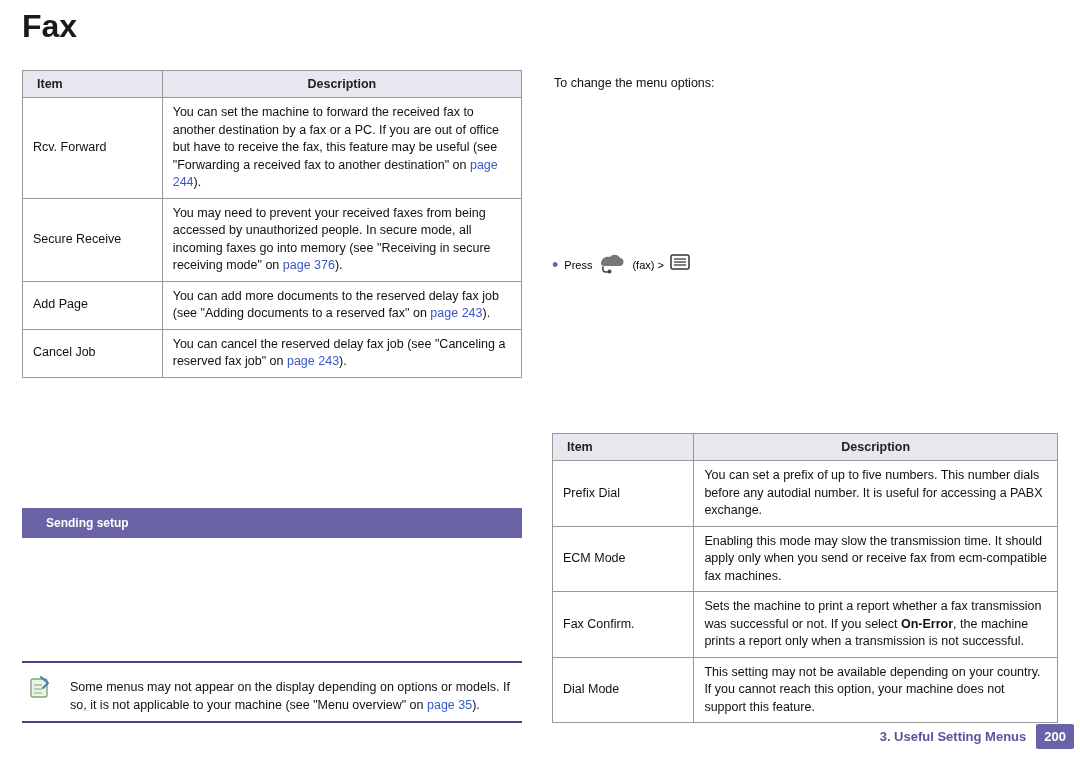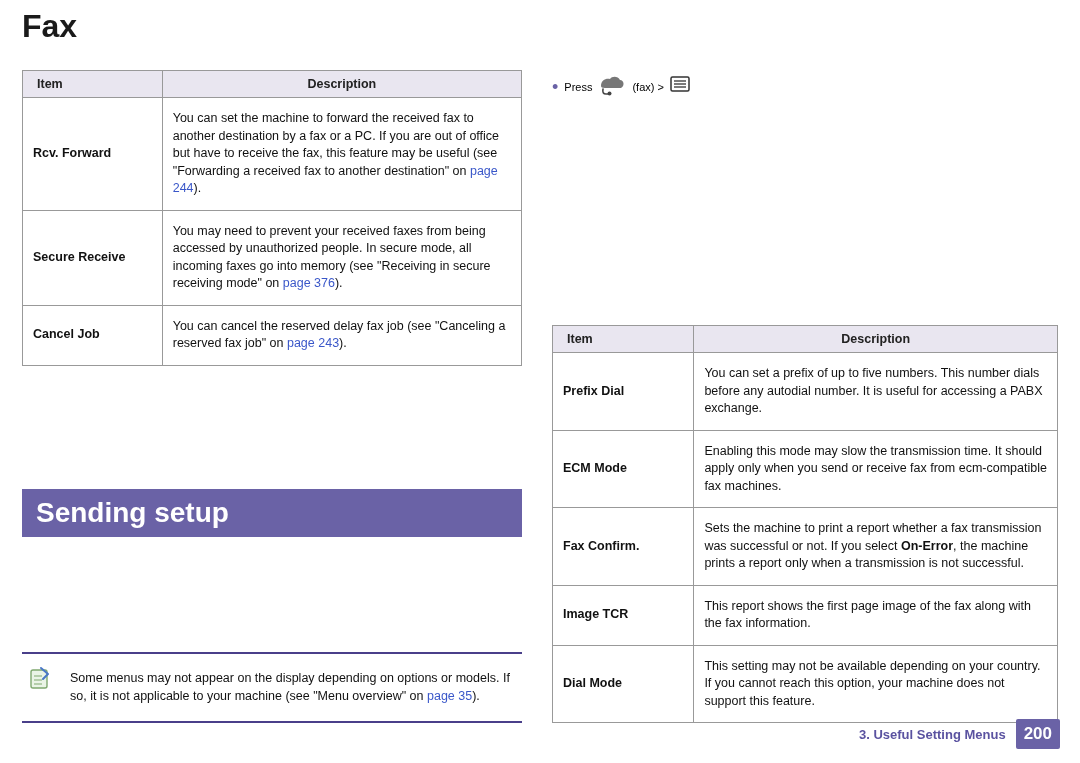--- a/index.html
+++ b/index.html
@@ -46,45 +46,45 @@
     background: #e9e6f0;
     border: 1px solid #999;
     padding: 6px 10px;
     font-weight: 700;
     color: #222;
     text-align: center;
   }
   th.item-col { width: 28%; text-align: left; padding-left: 14px; }
   td {
     border: 1px solid #999;
-    padding: 12px 10px;
+    padding: 6px 10px;
     vertical-align: middle;
     color: #111;
     line-height: 1.4;
   }
-  td.item-cell { font-weight: 700; }
+  td.item-cell { font-weight: 400; }
   .link-blue { color: #3a57c9; }
   .bold { font-weight: 700; }
 
   .section-header {
     background: #6a62a6;
     color: #fff;
     font-weight: 700;
-    font-size: 28px;
-    padding: 8px 14px;
+    font-size: 12px;
+    padding: 8px 24px;
     margin-top: 30px;
     margin-bottom: 22px;
     width: 100%;
   }
 
   .note-box {
     position: relative;
     border-top: 2px solid #4a3f8a;
     border-bottom: 2px solid #4a3f8a;
-    padding: 16px 10px 16px 48px;
+    padding: 16px 10px 7px 48px;
     font-size: 12.5px;
     color: #111;
     line-height: 1.4;
   }
   .note-icon {
     position: absolute;
     left: 6px; top: 12px;
     width: 24px; height: 24px;
   }
 
@@ -110,33 +110,33 @@
   }
   .ctrl-panel { font-size: 11px; }
   .fax-icon, .menu-icon {
     display: inline-block;
     vertical-align: middle;
   }
 
   .footer {
     position: absolute;
     bottom: 14px;
-    right: 20px;
+    right: 6px;
     display: flex;
     align-items: center;
     gap: 10px;
     font-size: 13px;
   }
   .footer-text { color: #5a52a0; font-weight: 700; }
   .page-badge {
     background: #6a62a6;
     color: #fff;
     font-weight: 700;
     padding: 5px 8px;
-    font-size: 17px;
+    font-size: 13px;
     border-radius: 2px;
   }
 </style>
 </head>
 <body>
 
 <div class="page-title">Fax</div>
 
 <div class="content">
 
@@ -152,20 +152,26 @@
         <tr>
           <td class="item-cell">Rcv. Forward</td>
           <td>
             <span>You can set the machine to forward the received fax to another destination by a fax or a PC. If you are out of office but have to receive the fax, this feature may be useful (see "Forwarding a received fax to another destination" on </span><span class="link-blue">page 244</span><span>).</span>
           </td>
         </tr>
         <tr>
           <td class="item-cell">Secure Receive</td>
           <td>
             <span>You may need to prevent your received faxes from being accessed by unauthorized people. In secure mode, all incoming faxes go into memory (see "Receiving in secure receiving mode" on </span><span class="link-blue">page 376</span><span>).</span>
+          </td>
+        </tr>
+        <tr>
+          <td class="item-cell">Add Page</td>
+          <td>
+            <span>You can add more documents to the reserved delay fax job (see "Adding documents to a reserved fax" on </span><span class="link-blue">page 243</span><span>).</span>
           </td>
         </tr>
         <tr>
           <td class="item-cell">Cancel Job</td>
           <td>
             <span>You can cancel the reserved delay fax job (see "Canceling a reserved fax job" on </span><span class="link-blue">page 243</span><span>).</span>
           </td>
         </tr>
       </tbody>
     </table>
@@ -180,20 +186,21 @@
           <line x1="6" y1="10" x2="14" y2="10" stroke="#7fa86f" stroke-width="1"></line>
           <line x1="6" y1="14" x2="14" y2="14" stroke="#7fa86f" stroke-width="1"></line>
           <line x1="6" y1="18" x2="14" y2="18" stroke="#7fa86f" stroke-width="1"></line>
         </svg>
       </span>
       <span>Some menus may not appear on the display depending on options or models. If so, it is not applicable to your machine (see "Menu overview" on </span><span class="link-blue">page 35</span><span>).</span>
     </div>
   </div>
 
   <div class="col col-right">
+    <div class="right-top-note">To change the menu options:</div>
 
     <div class="instruction-line">
       <span class="instruction-bullet">•</span>
       <span class="ctrl-panel">Press</span>
       <span class="fax-icon">
         <svg width="28" height="22" viewBox="0 0 28 22">
           <path d="M3 12 C3 6 8 4 12 5 C14 2 20 2 22 6 C26 6 27 12 23 14 H7 C4 14 3 13 3 12 Z" fill="#777"></path>
           <path d="M5 15 Q4 20 8 20 H11" fill="none" stroke="#444" stroke-width="1.6" stroke-linecap="round"></path>
           <circle cx="11.5" cy="19.5" r="2" fill="#444"></circle>
         </svg>
@@ -225,24 +232,20 @@
           <td class="item-cell">ECM Mode</td>
           <td>Enabling this mode may slow the transmission time. It should apply only when you send or receive fax from ecm-compatible fax machines.</td>
         </tr>
         <tr>
           <td class="item-cell">Fax Confirm.</td>
           <td>
             <span>Sets the machine to print a report whether a fax transmission was successful or not. If you select </span><span class="bold">On-Error</span><span>, the machine prints a report only when a transmission is not successful.</span>
           </td>
         </tr>
         <tr>
-          <td class="item-cell">Image TCR</td>
-          <td>This report shows the first page image of the fax along with the fax information.</td>
-        </tr>
-        <tr>
           <td class="item-cell">Dial Mode</td>
           <td>This setting may not be available depending on your country. If you cannot reach this option, your machine does not support this feature.</td>
         </tr>
       </tbody>
     </table>
   </div>
 </div>
 
 <div class="footer">
   <span class="footer-text">3.  Useful Setting Menus</span>

